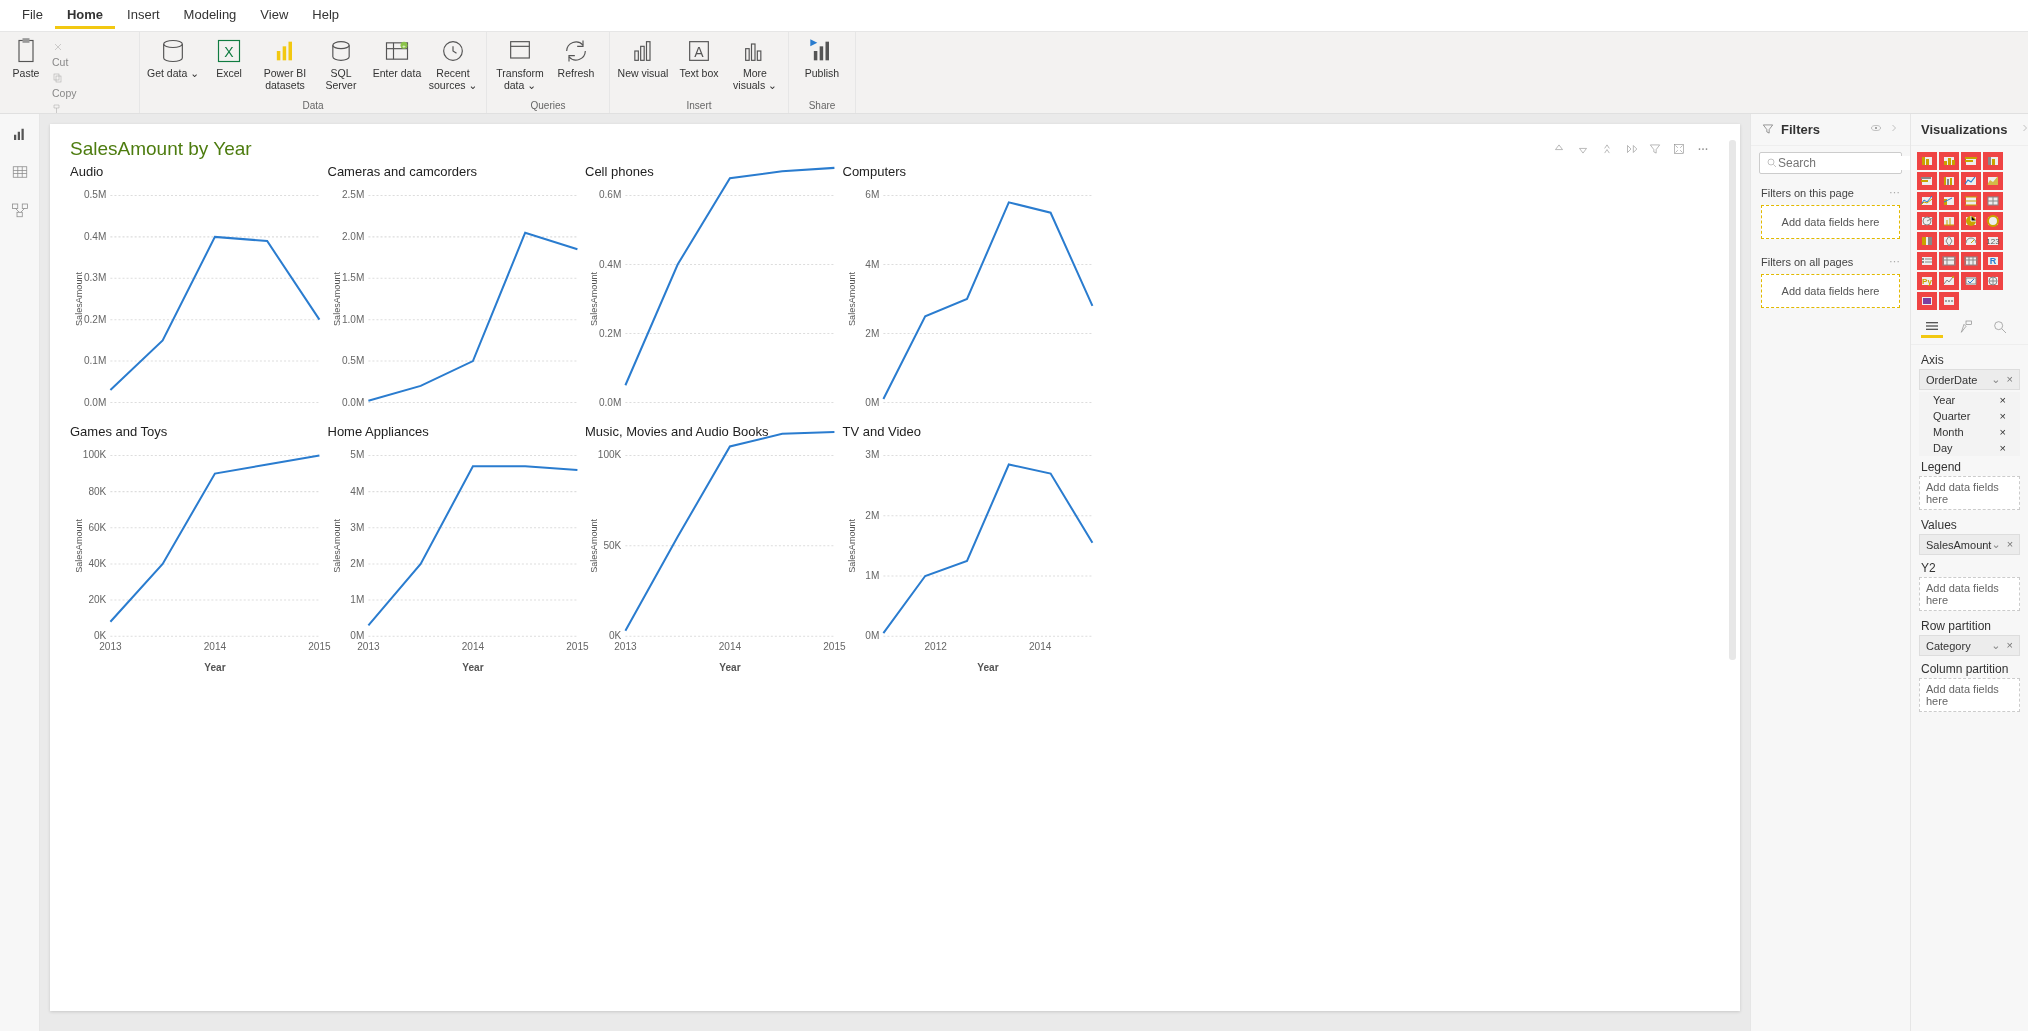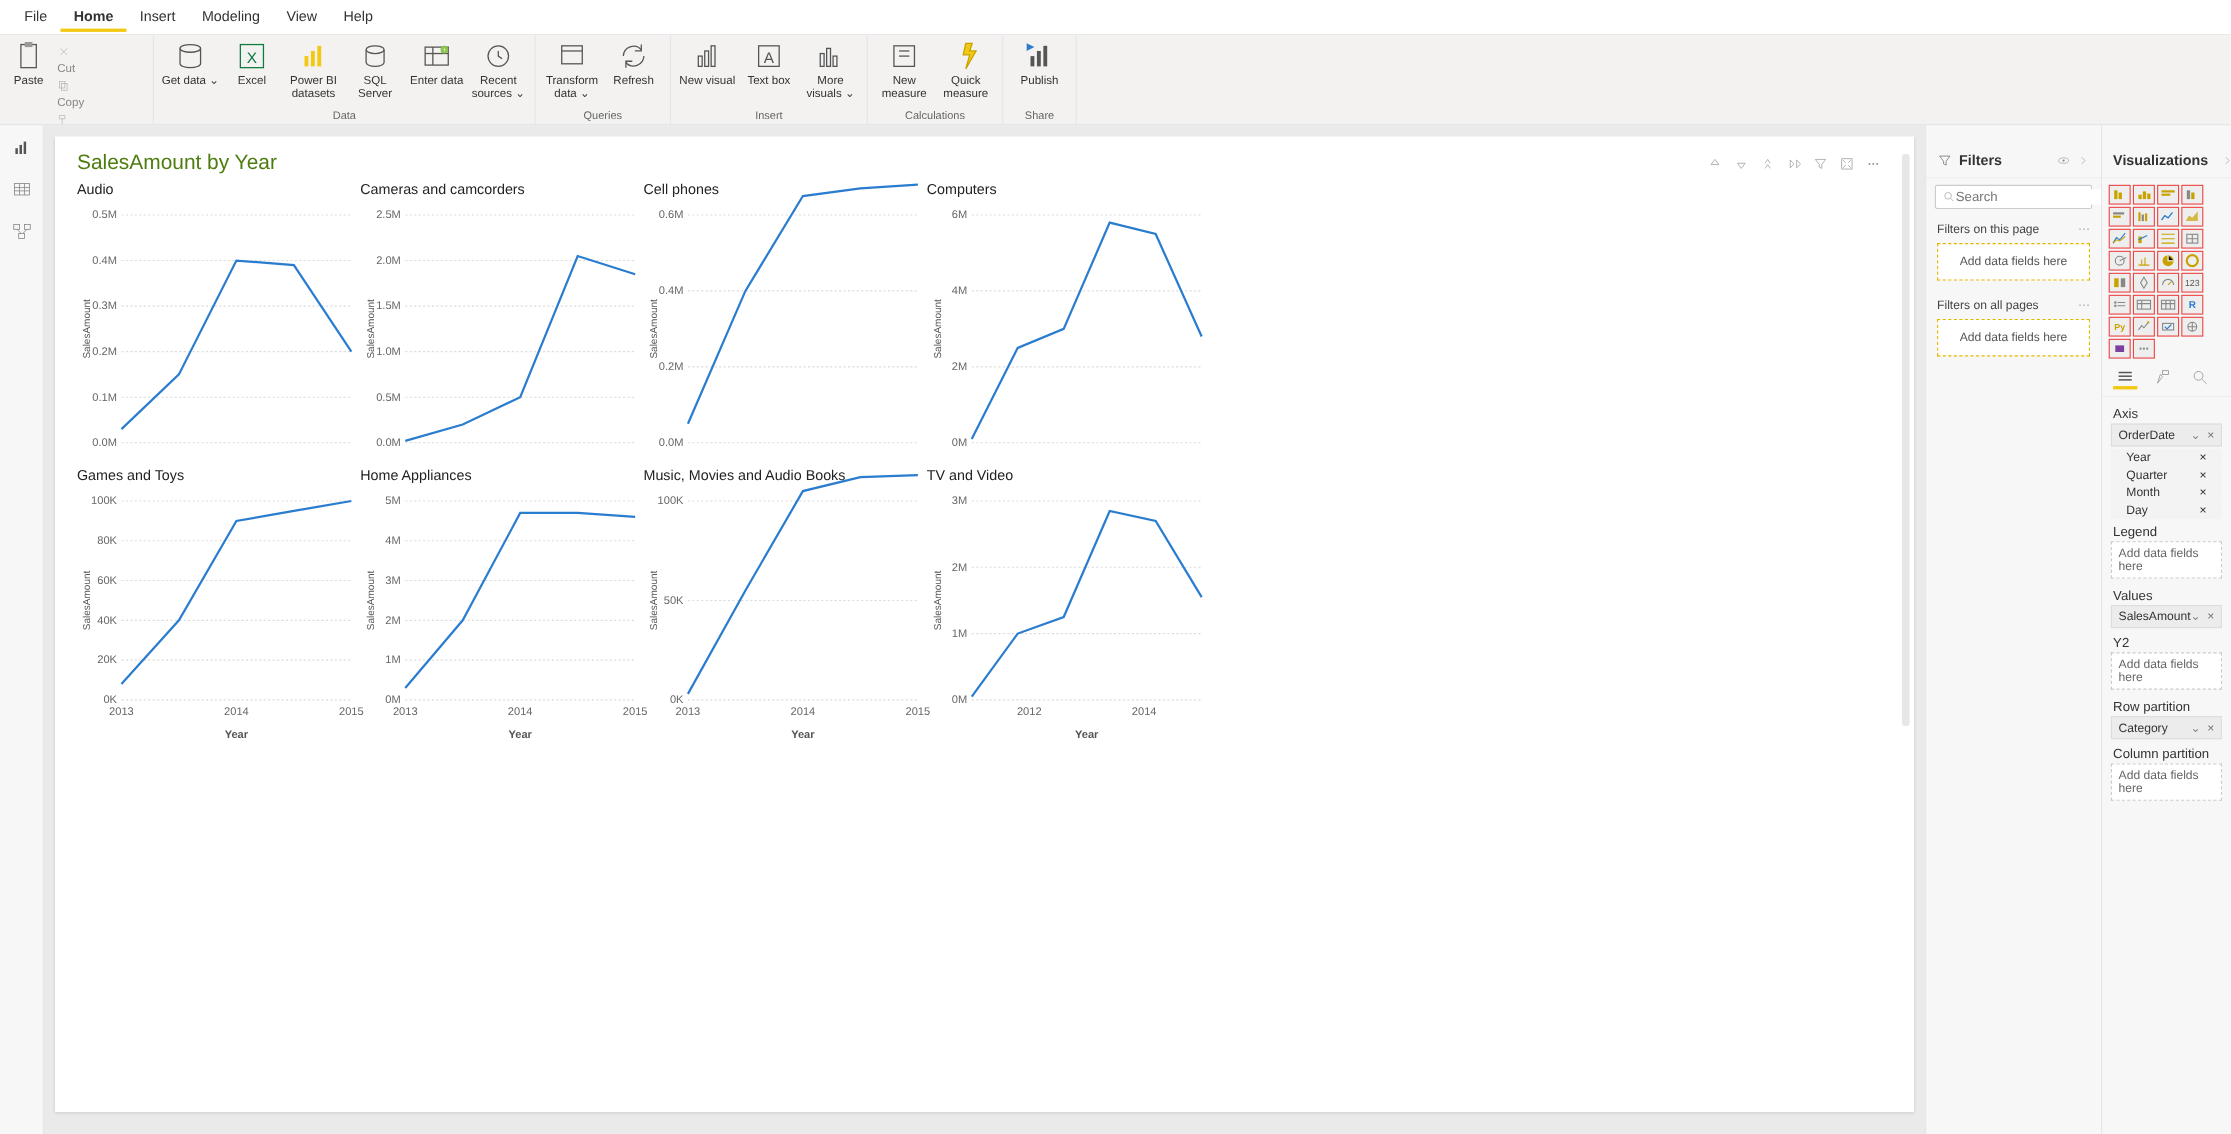--- a/index.html
+++ b/index.html
@@ -41,29 +41,29 @@
 .series { fill: none; stroke: #2a7ccf; stroke-width: 2; }
 .ytitle { font-size: 9px; fill: #555; }
 .xtitle { font-size: 10px; fill: #555; font-weight:600; }
 
 .scroll-stub { position: absolute; right: 4px; top: 16px; width: 7px; height: 520px; background: #e7e7e7; border-radius: 3px; }
 
 
 .rpanel { border-left: 1px solid #e6e6e6; background: #f7f7f7; display: flex; flex-direction: column; }
 .rpanel.filters { width: 160px; }
 .rpanel.viz { width: 118px; }
-.rpanel .hdr { display: flex; align-items: center; gap: 6px; padding: 8px 10px; font-weight: 600; border-bottom:1px solid #eee;margin-top:16px;}
+.rpanel .hdr { display: flex; gap: 6px; padding: 8px 10px; font-weight: 600; border-bottom:1px solid #eee;}
 .rpanel .hdr .spacer { flex: 1; }
 .search { margin: 6px 8px; border: 1px solid #ccc; background: #fff; display: flex; align-items: center; padding: 3px 6px; border-radius:2px;}
 .search input { border: none; outline: none; flex: 1; font-size: 12px; }
 .fsection { padding: 6px 10px 2px; font-size: 11px; color: #444; display:flex; justify-content:space-between; align-items:center;}
 .dropzone { margin: 4px 10px 10px; border: 1px dashed #e1b900; background: #fff; text-align: center; padding: 10px 4px; font-size: 11px; color: #555; }
 
 .viz-icons { display: flex; flex-wrap: wrap; gap: 2px; padding: 6px 6px 0; }
-.viz-icons .vi { width: 20px; height: 18px; background: #eee; border:1px solid #ef4444; cursor: pointer; display:flex;align-items:center;justify-content:center;}
+.viz-icons .vi { width: 20px; height: 18px; background: #eee; border:5px solid #ef4444; cursor: pointer; display:flex;align-items:center;justify-content:center;}
 .viz-icons .vi svg{width:14px;height:12px;}
 .viz-tabs { display: flex; gap: 12px; padding: 6px 10px; border-bottom:1px solid #eee;}
 .viz-tabs .vt { width: 22px; height: 22px; cursor: pointer; display:flex;align-items:center;justify-content:center;}
 .viz-tabs .vt.active { border-bottom:3px solid #f2c811; }
 
 .field-section { padding: 4px 8px; }
 .field-sec-title { font-size: 12px; color: #333; padding: 4px 2px 2px; }
 .field-pill { background: #ececec; border: 1px solid #ddd; font-size: 11px; padding: 3px 6px; display: flex; justify-content: space-between; align-items: center; margin-bottom: 2px; }
 .field-pill .x { color: #777; cursor: pointer; padding-left:6px;}
 .field-sub { background: #f3f3f3; font-size: 11px; padding: 2px 14px; display:flex; justify-content:space-between; }
@@ -238,43 +238,20 @@
               <rect x="9" y="6" width="3" height="14" fill="none" stroke="#555"></rect>
               <rect x="14" y="12" width="3" height="8" fill="none" stroke="#555"></rect>
             </svg>
           </span>
           <span class="lbl">More visuals ⌄</span>
         </div>
     </div>
     <div class="ribbon-label">Insert</div>
   </div>
 
-  <div class="ribbon-group">
-    <div class="ribbon-buttons">
-      <div class="rbtn">
-          <span class="ico">
-            <svg viewBox="0 0 24 24">
-              <rect x="4" y="4" width="16" height="16" fill="none" stroke="#555"></rect>
-              <line x1="8" y1="8" x2="16" y2="8" stroke="#555"></line>
-              <line x1="8" y1="12" x2="16" y2="12" stroke="#555"></line>
-            </svg>
-          </span>
-          <span class="lbl">New measure</span>
-        </div>
-      <div class="rbtn">
-          <span class="ico">
-            <svg viewBox="0 0 24 24">
-              <path d="M12 2l-2 9h5l-3 11 8-14h-5l2-6z" fill="#f2c811" stroke="#c9a200"></path>
-            </svg>
-          </span>
-          <span class="lbl">Quick measure</span>
-        </div>
-    </div>
-    <div class="ribbon-label">Calculations</div>
-  </div>
 
   <div class="ribbon-group">
     <div class="ribbon-buttons">
       <div class="rbtn">
           <span class="ico">
             <svg viewBox="0 0 24 24">
               <rect x="5" y="12" width="3" height="8" fill="#555"></rect>
               <rect x="10" y="8" width="3" height="12" fill="#555"></rect>
               <rect x="15" y="4" width="3" height="16" fill="#555"></rect>
               <path d="M2 2l6 3-6 3z" fill="#2a7ccf"></path>

